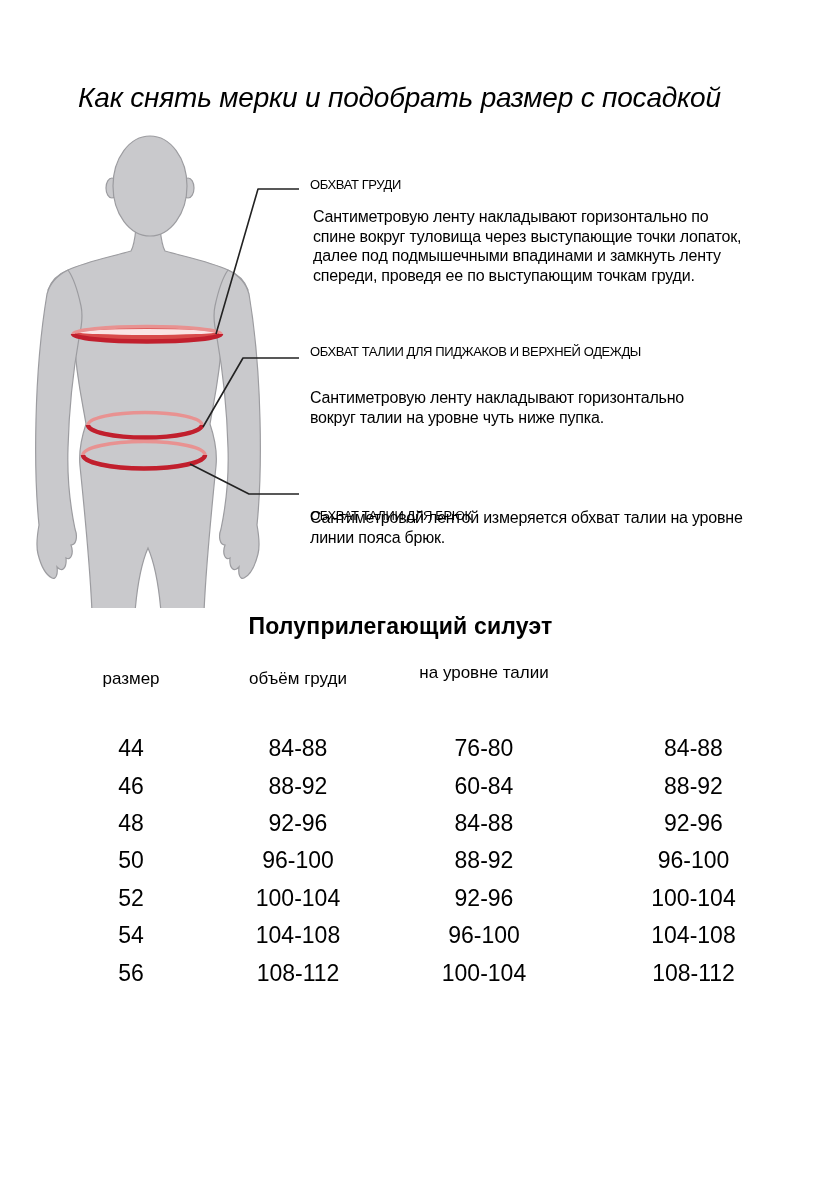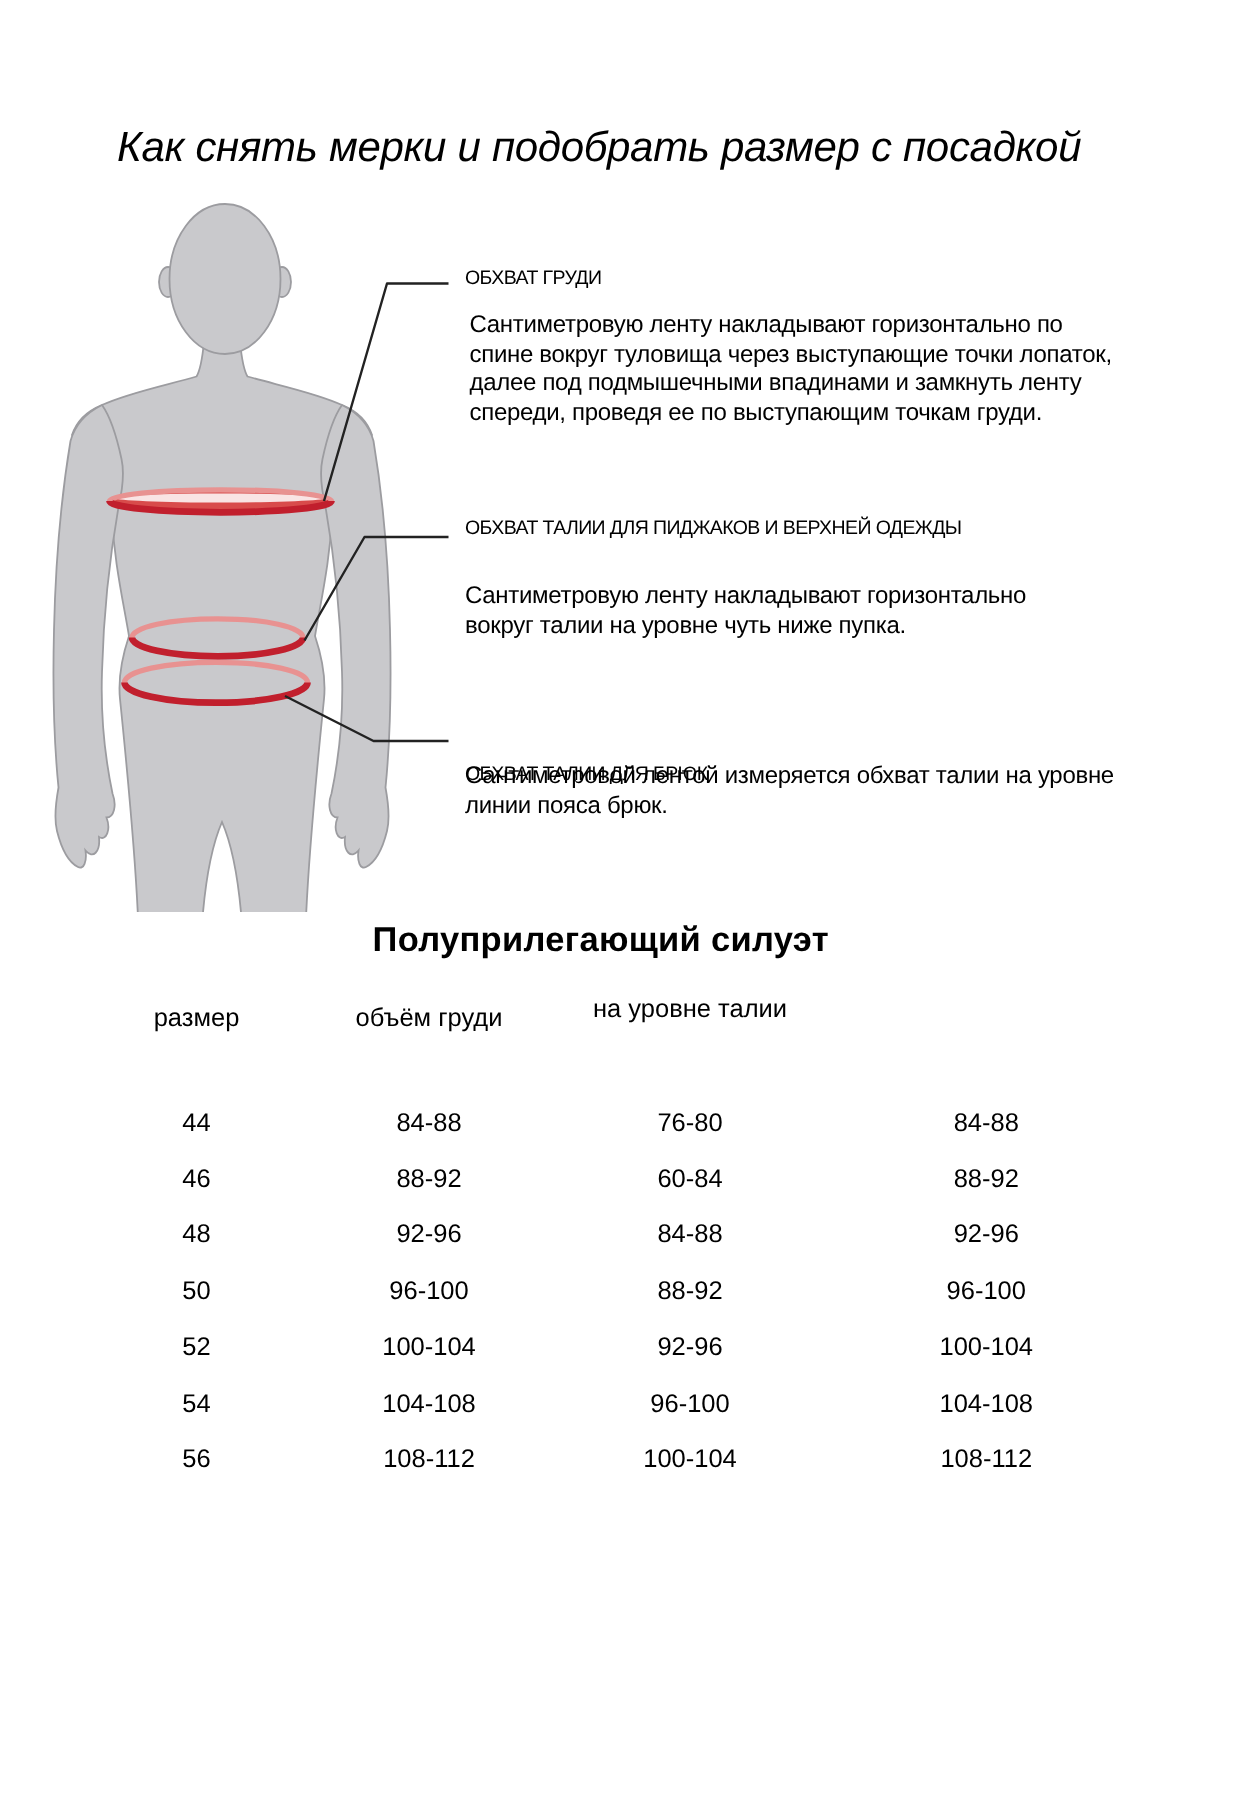--- a/index.html
+++ b/index.html
@@ -27,25 +27,26 @@
   .m3-label{left:310px;top:508px;}
   .m3-desc{left:310px;top:508px;}
   .table-title{
     left:0;top:613px;width:801px;text-align:center;
     font-size:23px;font-weight:bold;letter-spacing:0.2px;
   }
   .size-table{left:60px;top:664px;width:705px;}
   .thead,.trow{
     display:grid;grid-template-columns:142px 168px 180px 215px;
     text-align:center;
+    gap:12px;
   }
   .th{font-size:17px;}
   .th .l1{height:38px;line-height:30px;}
   .th .l2{height:28px;line-height:18px;}
-  .trow{height:37.4px;align-items:center;font-size:17px;}
+  .trow{height:37.4px;align-items:center;font-size:23px;}
 </style>
 </head>
 <body>
 
 <div class="abs page-title">Как снять мерки и подобрать размер с посадкой</div>
 
 <svg class="abs figure-svg" width="290" height="480" viewBox="22 128 290 480">
   <g fill="#c9c9cc" stroke="#9c9ca0" stroke-width="1.2">
 
     <ellipse cx="112" cy="188" rx="6" ry="10"></ellipse>

